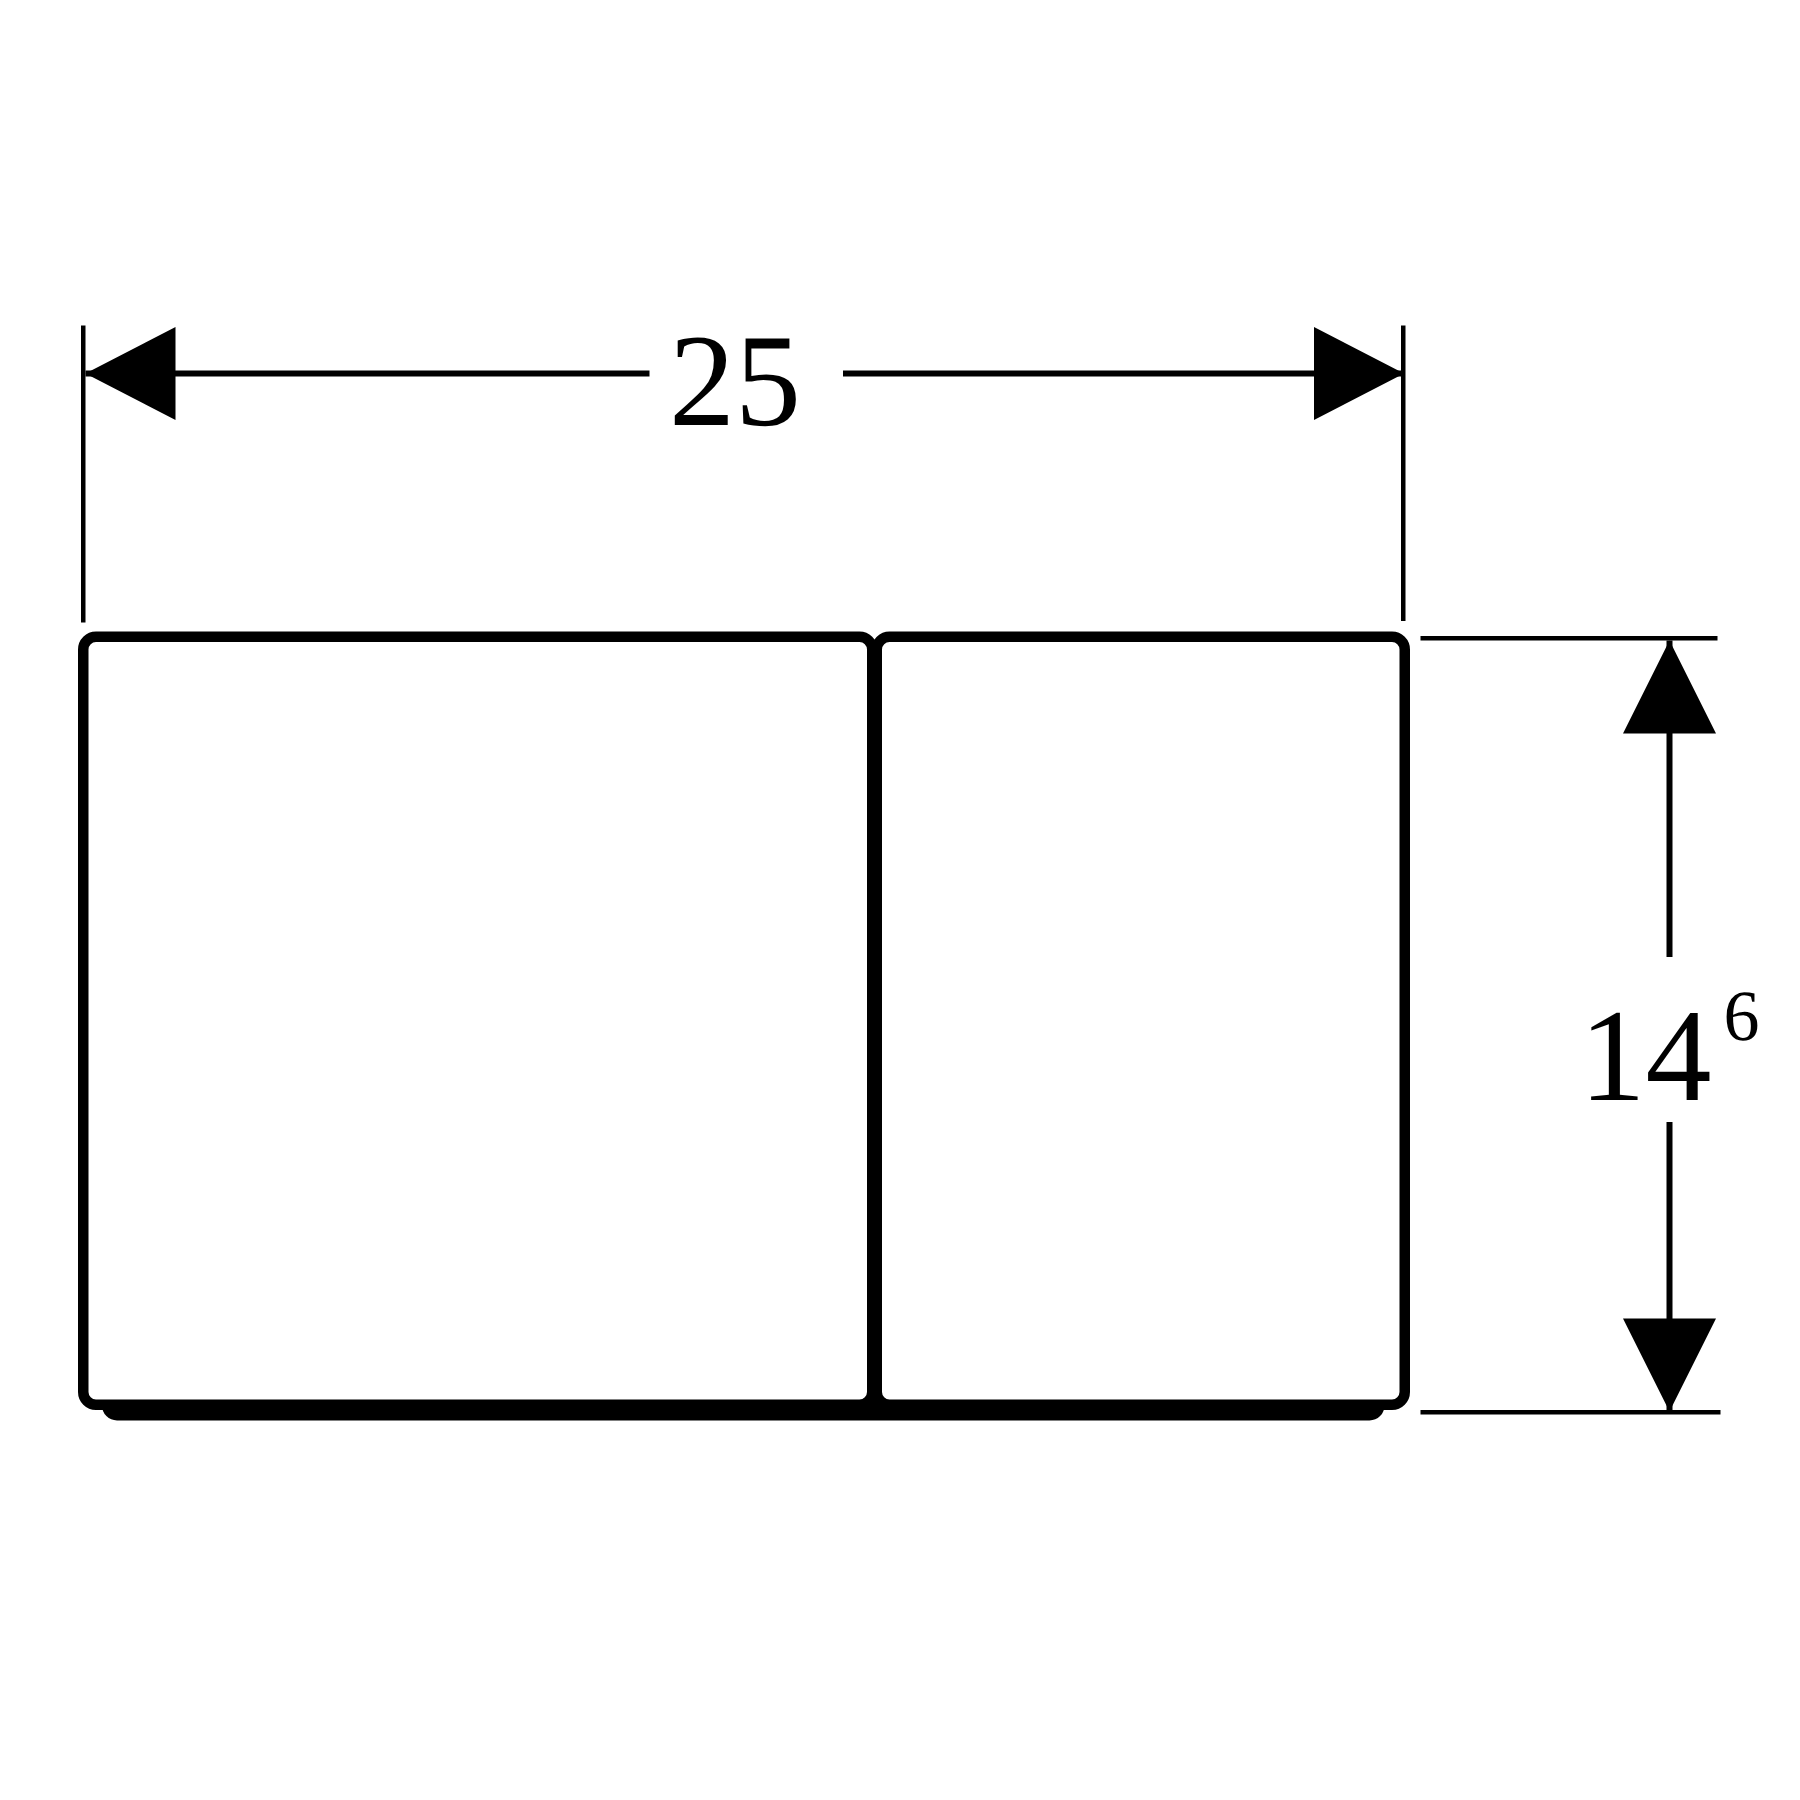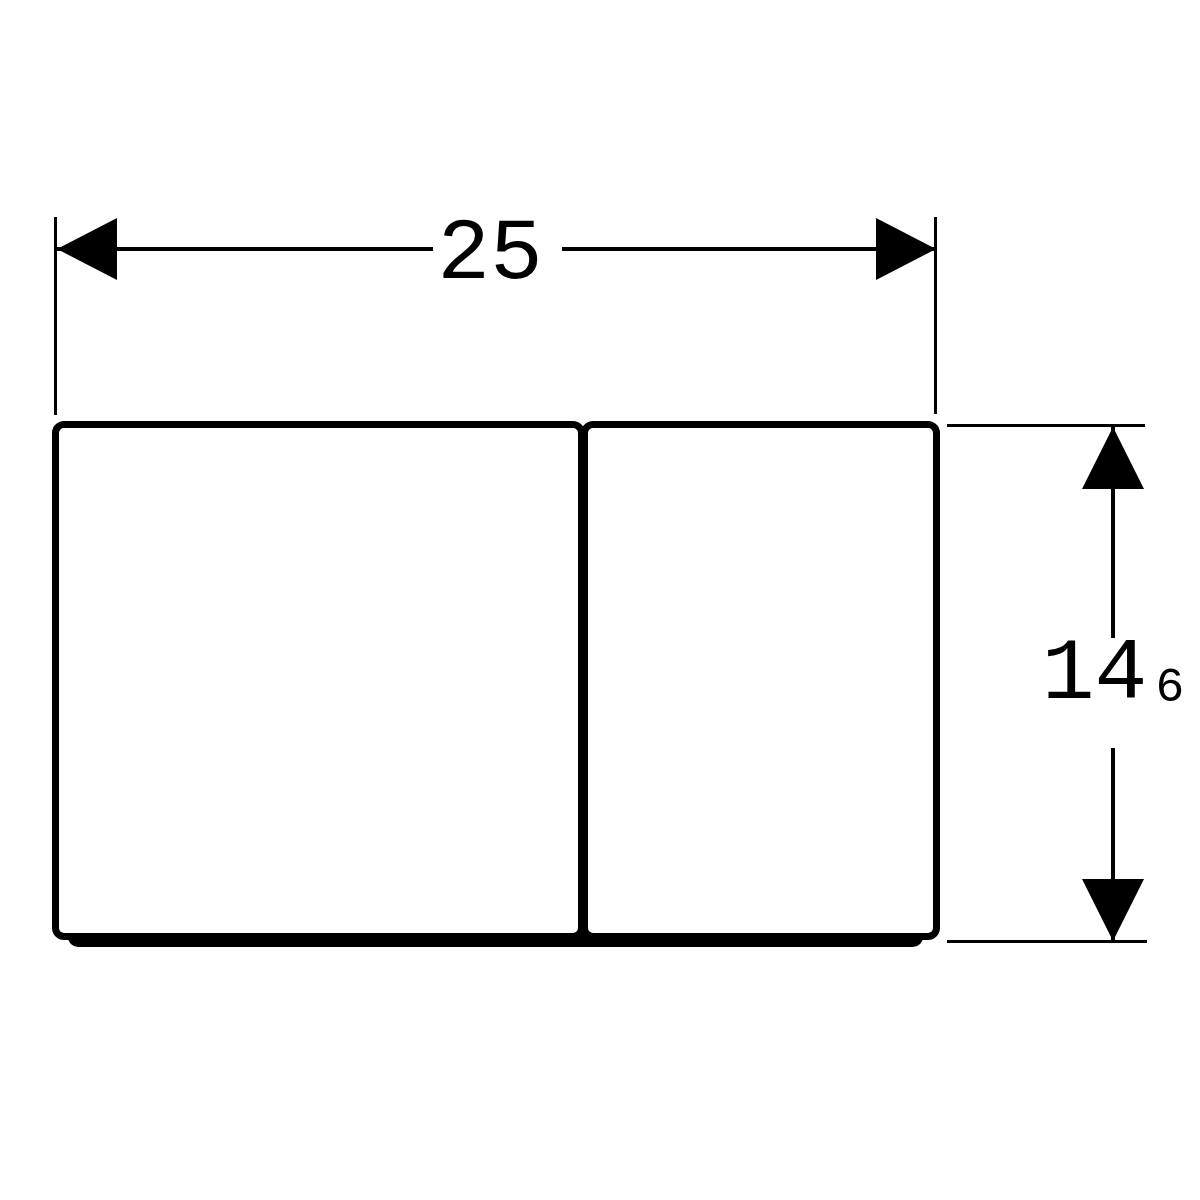--- a/index.html
+++ b/index.html
@@ -4,21 +4,21 @@
 <style>
   html, body { margin: 0; padding: 0; }
   body { background: #ffffff; }
 
   .stage {
     position: relative;
     width: 1184px;
     height: 1200px;
     background: var(--bg, #ffffff);
     overflow: hidden;
-    font-family: Liberation Mono, monospace;
+    font-family: Liberation Serif, serif;
     color: var(--ink, #000000);
   }
 
   .line { position: absolute; background: var(--ink, #000000); }
 
   
   .btn {
     position: absolute;
     top: 421px;
     height: 519px;
@@ -83,26 +83,26 @@
     border-bottom: 62px solid var(--ink, #000000);
   }
   #arr-down {
     left: 1082px; top: 879px;
     border-left: 31px solid transparent;
     border-right: 31px solid transparent;
     border-top: 62px solid var(--ink, #000000);
   }
   #label-height {
     position: absolute;
-    left: 1113px; top: 631px;
+    left: 1113px; top: 661px;
     transform: translateX(-50%);
     font-size: 88px;
     line-height: 1;
     display: flex;
-    align-items: flex-end;
+    align-items: flex-start;
     white-space: nowrap;
   }
   #label-height .sup {
     font-size: 48px;
     line-height: 1;
     margin-left: 8px;
     position: relative;
     top: -7px;
   }
 </style>

